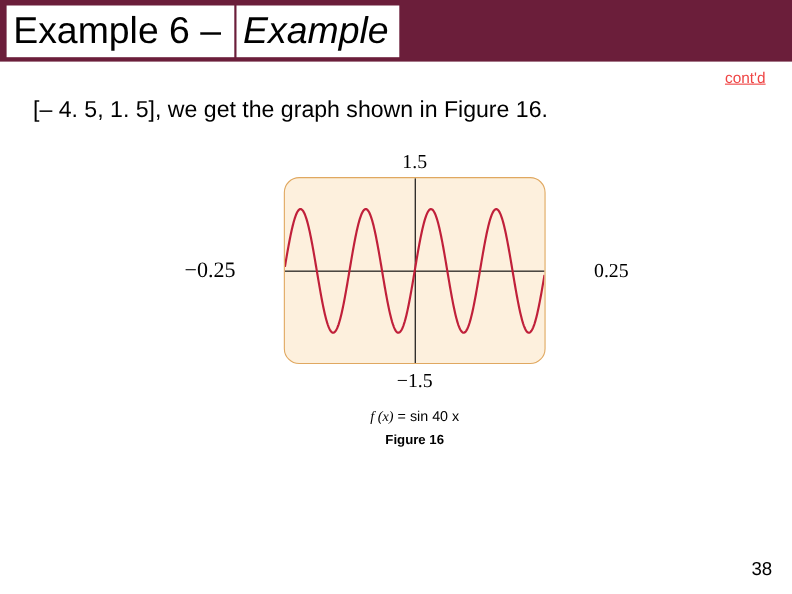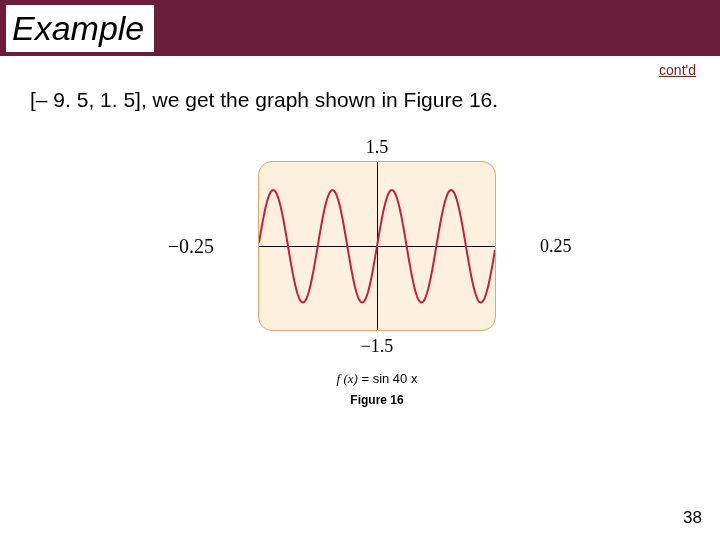--- a/index.html
+++ b/index.html
@@ -33,21 +33,21 @@
     font-size: 34px;
     font-style: italic;
     font-weight: 400;
     padding: 4px 10px 4px 6px;
   }
   .contd {
     position: absolute;
     right: 24px;
     top: 62px;
     font-size: 14px;
-    color: #7f1d1d;
+    color: #ef4444;
     text-decoration: underline;
   }
   .body-text {
     padding: 30px 30px 0 30px;
     font-size: 21px;
     line-height: 1.35;
     color: #000;
   }
   .figure-wrap {
     width: 100%;
@@ -141,26 +141,27 @@
     right: 18px;
     bottom: 12px;
     font-size: 17px;
     color: #000;
   }
 </style>
 </head>
 <body>
 
 <div class="title-bar">
+  <span class="title-box-left">Example 6 –</span>
   <span class="title-box-right">Example</span>
 </div>
 <div class="contd">cont'd</div>
 
 <div class="body-text">
-  <div>[– 9. 5, 1. 5], we get the graph shown in Figure 16.</div>
+  <div>[– 4. 5, 1. 5], we get the graph shown in Figure 16.</div>
 </div>
 
 <div class="figure-wrap">
   <div class="chart-area">
     <div class="y-top">1.5</div>
     <div class="y-bottom">−1.5</div>
     <div class="x-left">−0.25</div>
     <div class="x-right">0.25</div>
     <div class="plot-box">
       <div class="axis-h"></div>

